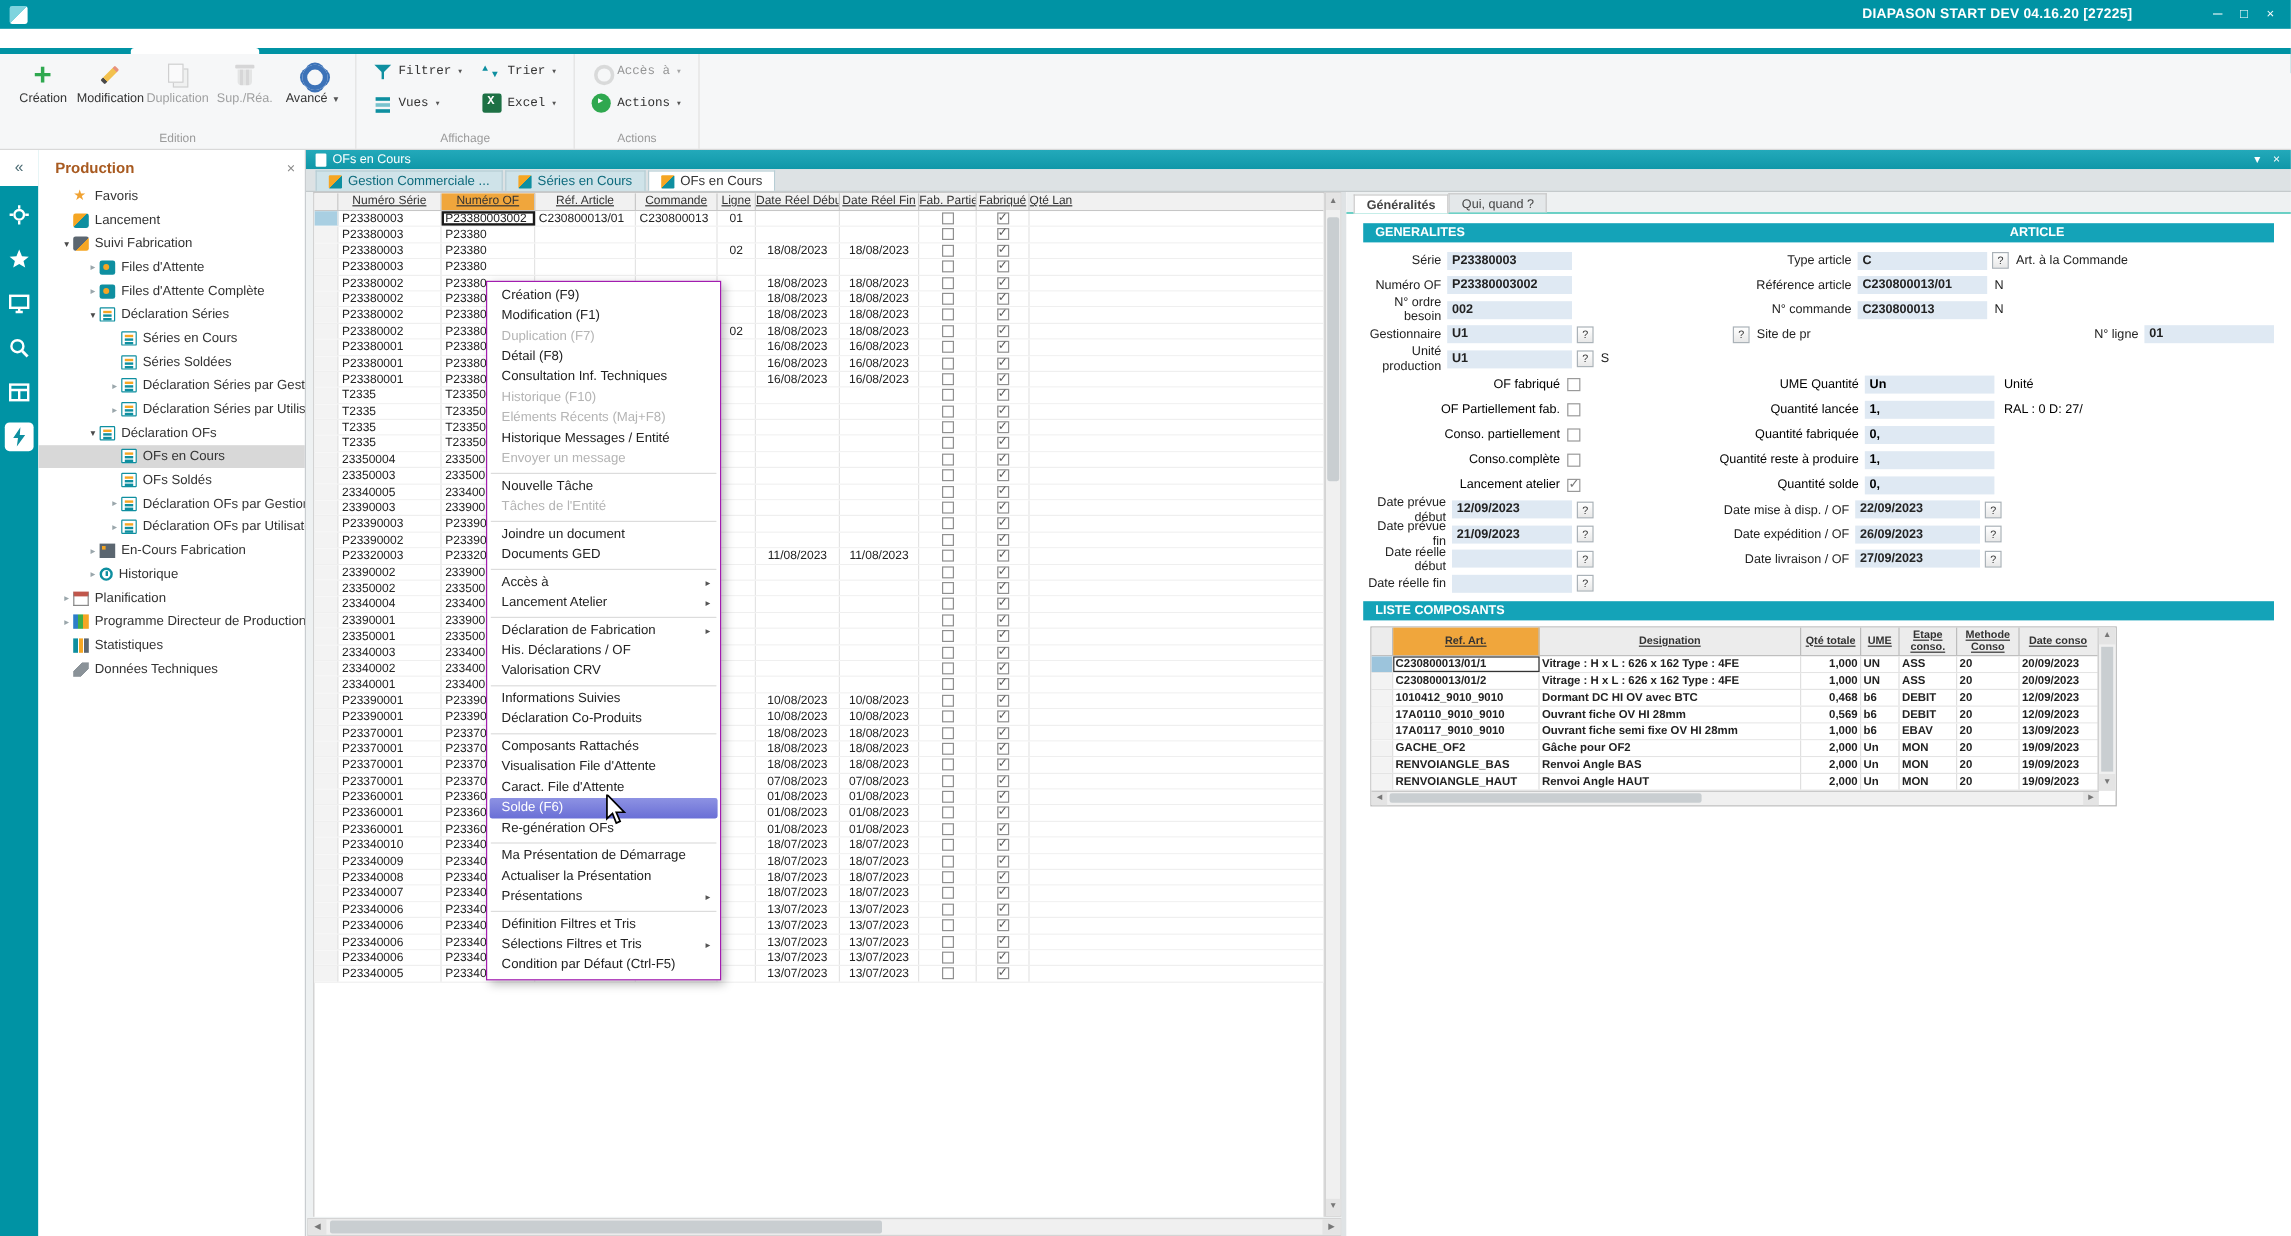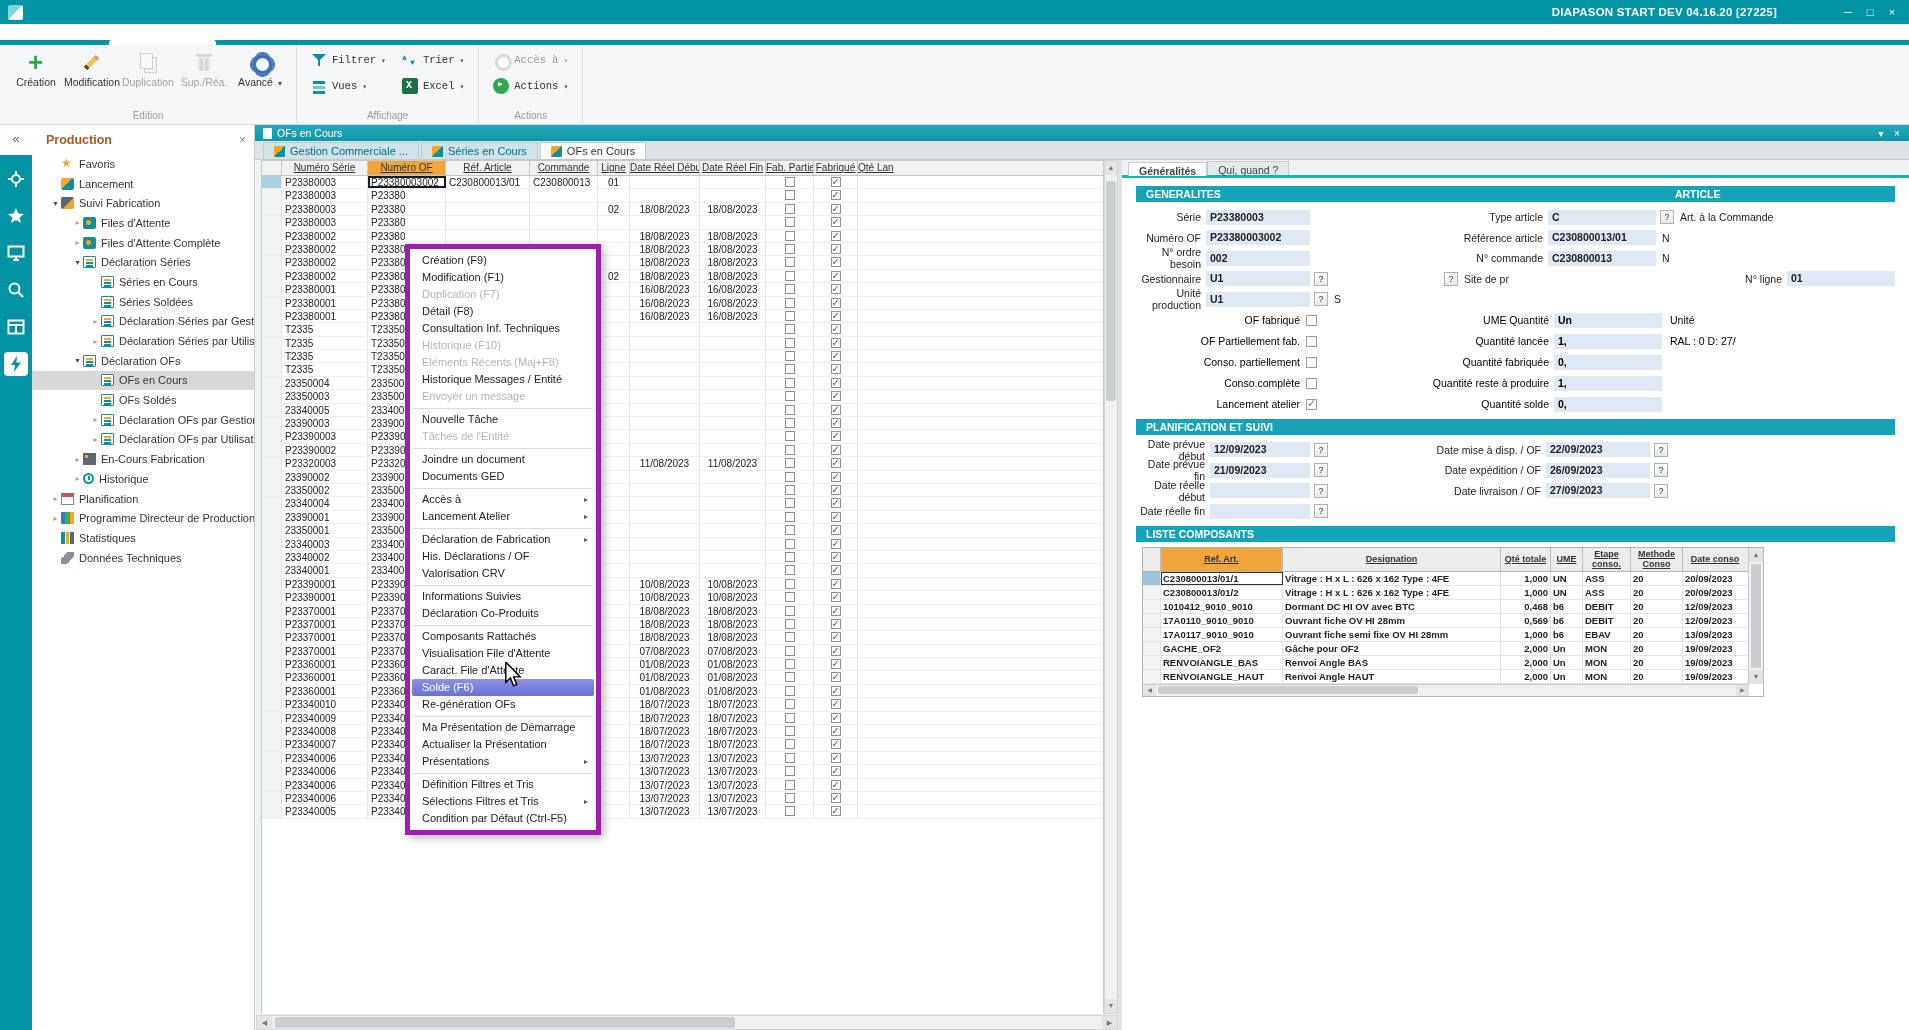--- a/index.html
+++ b/index.html
@@ -137,21 +137,21 @@
   .hscroll { position:absolute; left:1px; width:862px; bottom:0; height:15px; background:#f0f0f0; border:1px solid #d4d4d4; display:flex; align-items:center; }
   .harrow { width:15px; text-align:center; font-size:7px; color:#777; background:#e4e4e4; align-self:stretch; line-height:14px; cursor:default; }
   .hthumb { height:11px; width:460px; margin-left:3px; background:#c9ced1; border-radius:2px; }
   .hspacer { margin-left:auto; }
 
   
   .splitter { position:absolute; left:863px; width:4px; top:35px; bottom:0; background:#dfe3e5; }
 
   
   .rpanel { position:absolute; left:867px; right:0; top:35px; bottom:0; background:#fff; }
-  .rp-tabs { height:18px; display:flex; padding-left:6px; border-bottom:3px solid #14b8a6; background:#eef1f2; }
+  .rp-tabs { height:18px; display:flex; padding-left:6px; border-bottom:1px solid #14b8a6; background:#eef1f2; }
   .rptab { font-size:10.5px; padding:0 10px; line-height:17px; border:1px solid #c9c9c9; border-bottom:none; background:#e4e8ea; color:#444; margin-top:1px; cursor:default; }
   .rptab.active { background:#fff; font-weight:bold; position:relative; top:1px; }
   .rp-body { position:absolute; top:18px; left:0; right:0; bottom:0; overflow:hidden; padding:8px 14px 0 14px; }
   .secbar { height:16px; background:#14a3b8; color:#fff; font-size:10.5px; font-weight:bold; line-height:16px; display:flex; margin-bottom:5px; }
   .secbar .s-left { padding-left:10px; width:48%; }
   .secbar .s-right { width:52%; text-align:center; }
   .secbar.single { padding-left:10px; }
   .frow { display:flex; align-items:center; height:20.5px; font-size:10.5px; color:#222; }
   .g-lbl { width:70px; text-align:right; padding-right:5px; flex:none; }
   .g-val { width:104px; flex:none; background:#dfe9f3; height:15px; line-height:15px; font-weight:bold; padding:0 4px; overflow:hidden; white-space:nowrap; }
@@ -202,21 +202,21 @@
   [data-ccol="date"], .cc-date { width:64px; border-right:none; }
   .crow.sel .cc-ref { outline:1.5px solid #333; outline-offset:-1.5px; }
   .c-vscroll { position:absolute; right:0; top:0; bottom:12px; width:15px; background:#f0f0f0; border-left:1px solid #c9c9c9; }
   .c-vthumb { position:absolute; left:2px; right:2px; top:16px; bottom:16px; background:#c9ced1; }
   .c-hscroll { width:606px; height:12px; background:#f0f0f0; border-top:1px solid #c9c9c9; display:flex; align-items:center; }
   .c-harrow { width:13px; align-self:stretch; text-align:center; font-size:6px; color:#777; background:#e4e4e4; line-height:11px; }
   .c-hthumb { width:260px; height:8px; background:#c9ced1; margin-left:2px; border-radius:2px; }
   .c-hspacer { margin-left:auto; }
 
   
-  .ctxmenu { position:absolute; left:405px; top:234px; width:196px; background:#fff; border:5px solid #a21caf; box-shadow:3px 3px 8px rgba(0,0,0,.28); padding:3px 0; z-index:50;margin-top:10px; }
+  .ctxmenu { position:absolute; left:405px; top:234px; width:196px; background:#fff; border:1px solid #a21caf; box-shadow:3px 3px 8px rgba(0,0,0,.28); padding:3px 0; z-index:50; }
   .mi { position:relative; height:17px; line-height:17px; padding:0 8px 0 12px; font-size:11px; color:#222; display:flex; align-items:center; cursor:default; white-space:nowrap; }
   .mi.dis { color:#b4b4b4; }
   .mi.hl { background:linear-gradient(#8d92e3,#6a6fd6); color:#fff; border-radius:2px; margin:0 2px; padding-left:10px; }
   .mi.sep { margin-bottom:6px;align-items:center; }
   .mi.sep::after { content:""; position:absolute; left:3px; right:3px; bottom:-4px; height:1px; background:#dcdcdc; }
   .mi-sub { display:none; }
   .mi-sub.show { display:block; margin-left:auto; font-size:8px; color:#555; }
 
   
   .cursor { position:absolute; left:504px; top:662px; z-index:99; pointer-events:none; }
@@ -1397,23 +1397,20 @@
             </div>
 
             <div class="srow">
               <span class="q-lbl">Quantité solde</span>
               <span class="q-val">0,</span>
               <span class="q-trail"></span>
             </div>
           </div>
       </div>
 
-      <div class="secbar single" style="margin-top:4px;">
-        <span>PLANIFICATION ET SUIVI</span>
-      </div>
 
       <div>
 
           <div class="frow">
             <span class="p-lbl">Date prévue début</span>
             <span class="p-val">12/09/2023</span>
             <span class="qbtn">?</span>
             <span class="p-lbl2">Date mise à disp. / OF</span>
             <span class="p-val2">22/09/2023</span>
             <span class="qbtn">?</span>

